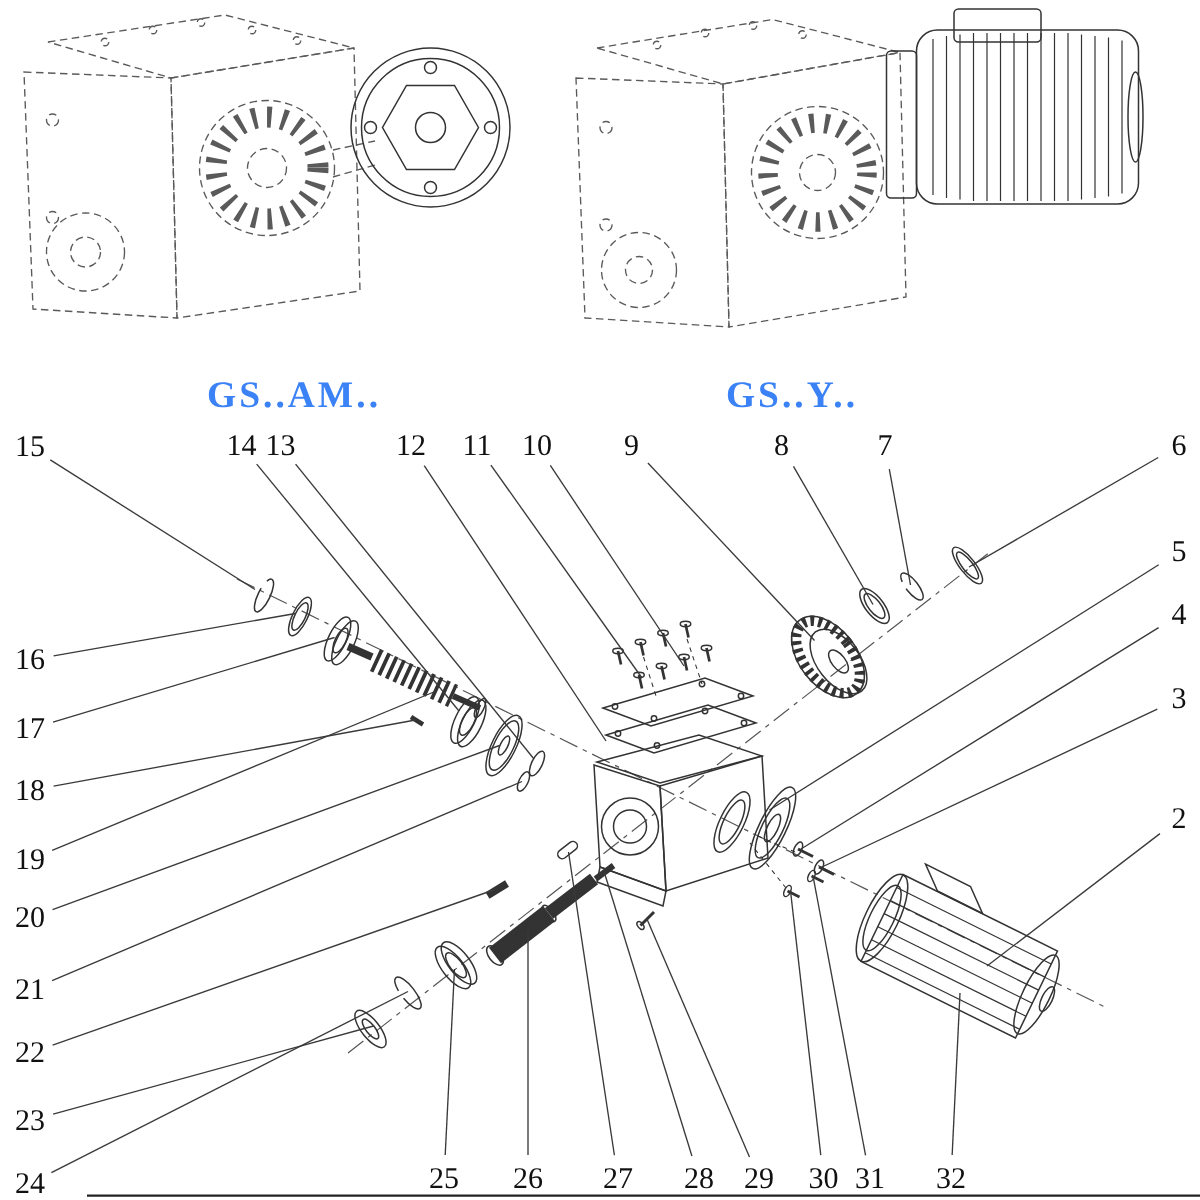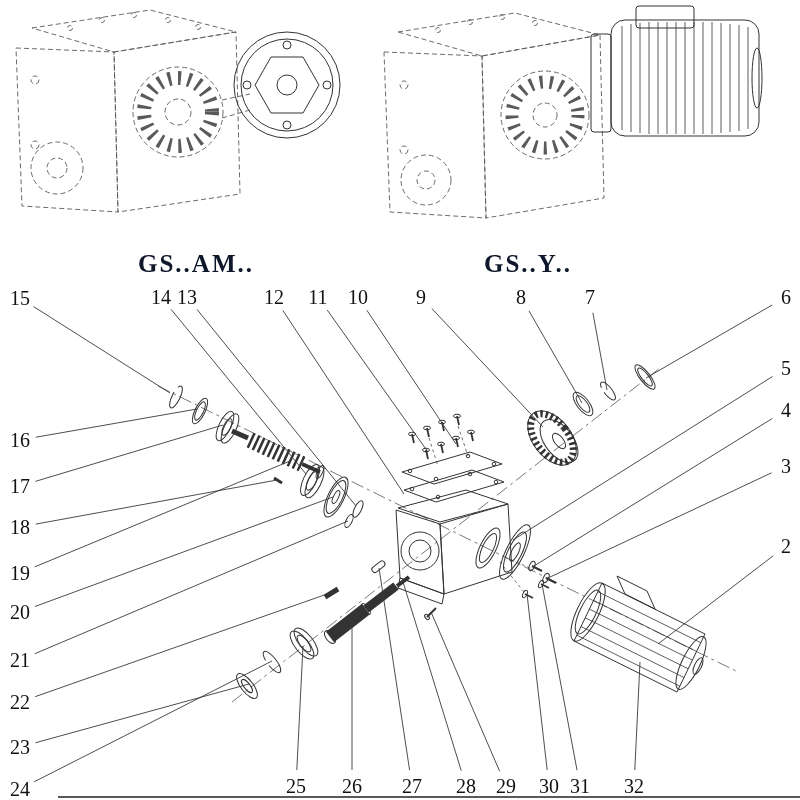--- a/index.html
+++ b/index.html
@@ -12,21 +12,21 @@
     font-family: "Liberation Serif", serif;
   }
   svg { position: absolute; top: 0; left: 0; }
   .fig-label {
     position: absolute;
     transform: translateX(-50%);
     font-family: "Liberation Serif", serif;
     font-weight: bold;
     font-size: 25px;
     letter-spacing: 2px;
-    color: #0f172a;
+    color: #3b82f6;
     white-space: nowrap;
   }
   .callout-num {
     font-family: "Liberation Serif", serif;
     font-size: 20px;
     fill: #111111;
     text-anchor: middle;
     dominant-baseline: central;
   }
   .leader { stroke: #3a3a3a; stroke-width: 0.9; }

